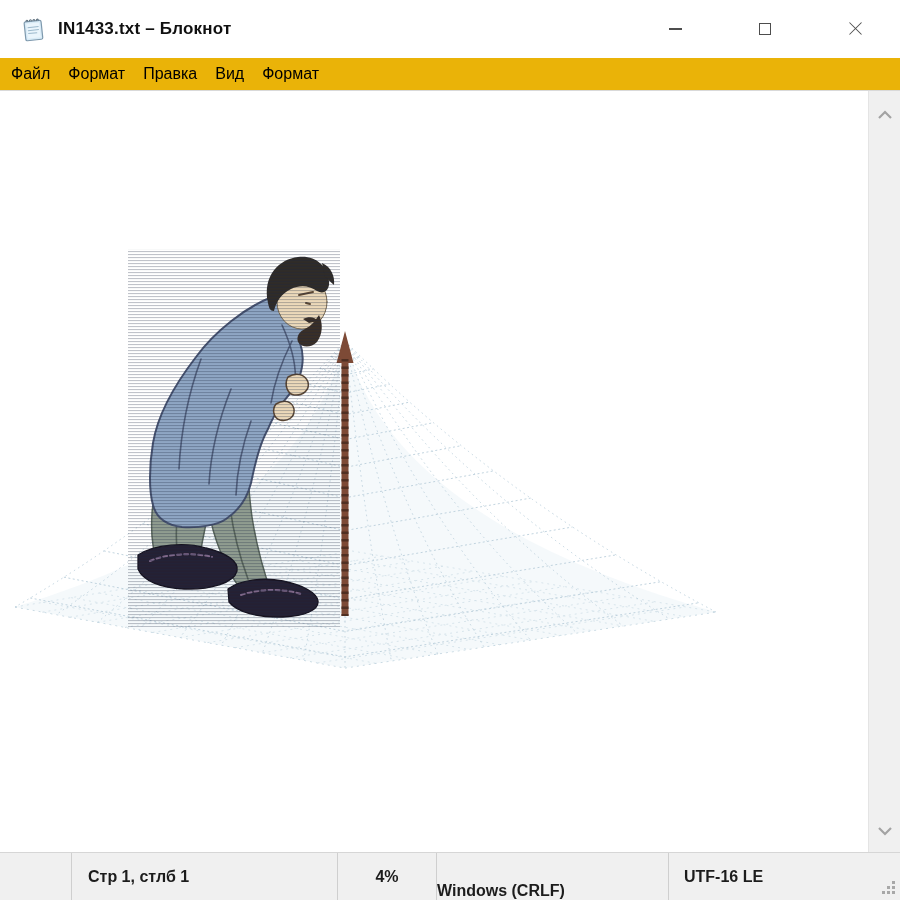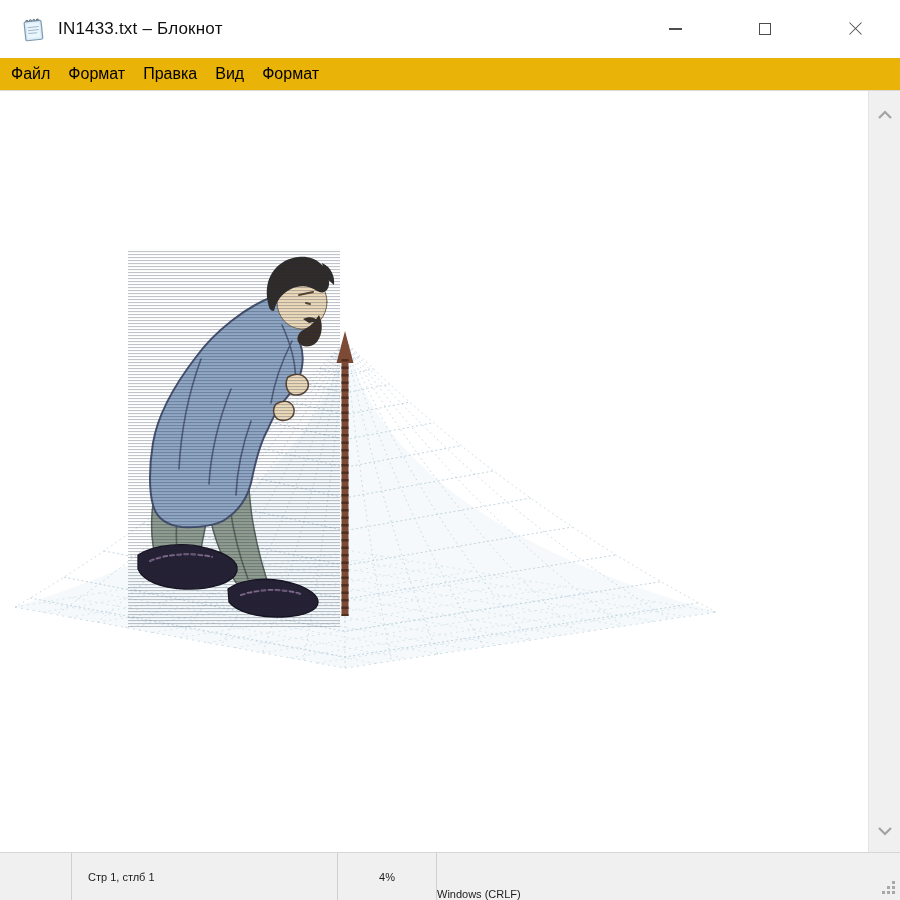--- a/index.html
+++ b/index.html
@@ -2,21 +2,21 @@
 <html><head>
 <meta charset="utf-8">
 <style>
   * { box-sizing: border-box; margin: 0; padding: 0; }
   html,body { width:900px; height:900px; background:#fff; font-family:"Liberation Sans",sans-serif; overflow:hidden; }
   .window { width:900px; height:900px; display:flex; flex-direction:column; background:#fff; }
 
   
   .titlebar { height:58px; flex:0 0 58px; display:flex; align-items:center; padding-left:20px; position:relative; background:#fff; }
   .app-icon { width:28px; height:28px; flex:0 0 28px; }
-  .window-title { margin-left:10px; font-size:17px; color:#101010; letter-spacing:.2px; }
+  .window-title { margin-left:10px; font-size:17px; color:#101010; letter-spacing:.2px;font-weight:bold; }
   .controls { position:absolute; right:0; top:0; height:58px; display:flex; }
   .ctrl { width:90px; height:58px; display:flex; align-items:center; justify-content:center; background:transparent; border:none; cursor:default; }
   .glyph-min { width:13px; height:0; border-top:2px solid #4d4d4d; }
   .glyph-max { width:12px; height:12px; border:1.6px solid #4d4d4d; background:#fff; }
   .glyph-close { position:relative; width:15px; height:15px; }
   .glyph-close::before,.glyph-close::after{ content:""; position:absolute; left:-1px; top:6.5px; width:17px; height:0; border-top:1.7px solid #4d4d4d; }
   .glyph-close::before{ transform:rotate(45deg);} .glyph-close::after{ transform:rotate(-45deg);}
 
   
   .menubar { height:33px; flex:0 0 33px; display:flex; align-items:center; padding:0 2px; border-bottom:1px solid #d9d9d9; background:#eab308; }
@@ -24,21 +24,21 @@
 
   
   .editor { flex:1 1 auto; position:relative; background:#fff; overflow:hidden; }
   .art-wrap { position:absolute; left:0; top:0; width:868px; height:761px; }
   .scrollbar { position:absolute; right:0; top:0; bottom:0; width:32px; background:#f0f0f0; border-left:1px solid #e4e4e4; }
   .sb-btn { position:absolute; left:0; width:31px; height:30px; display:flex; align-items:center; justify-content:center; background:#f0f0f0; border:none; }
   .sb-up { top:8px; } .sb-down { bottom:6px; }
   .chev { width:14px; height:9px; }
 
   
-  .statusbar { height:48px; flex:0 0 48px; background:#f0f0f0; border-top:1px solid #d6d6d6; display:flex; align-items:stretch; font-size:11px; color:#1c1c1c; position:relative; }
+  .statusbar { height:48px; flex:0 0 48px; background:#f0f0f0; border-top:1px solid #d6d6d6; display:flex; align-items:stretch; font-size:16px; color:#1c1c1c; position:relative;font-weight:bold; }
   .cell { display:flex; align-items:center; height:100%; }
   .cell + .cell { border-left:1px solid #cfcfcf; }
   .c0 { width:71px; }
   .c1 { width:266px; padding-left:16px; }
   .c2 { width:99px; justify-content:center; }
   .c3 { width:232px; padding-left:0;align-items:flex-end; }
   .c4 { flex:1; padding-left:15px; }
   .grip { position:absolute; right:3px; bottom:4px; width:18px; height:18px; }
 </style>
 </head>
@@ -211,20 +211,23 @@
     <div class="cell c0"></div>
     <div class="cell c1">
         <span>Стр 1, стлб 1</span>
       </div>
     <div class="cell c2">
         <span>4%</span>
       </div>
     <div class="cell c3">
         <span>Windows (CRLF)</span>
       </div>
+    <div class="cell c4">
+        <span>UTF-16 LE</span>
+      </div>
     <svg class="grip" viewBox="0 0 18 18">
       <g fill="#a8a8a8">
         <rect x="13" y="13" width="3" height="3"></rect>
           <rect x="13" y="8" width="3" height="3"></rect>
           <rect x="13" y="3" width="3" height="3"></rect>
         <rect x="8" y="13" width="3" height="3"></rect>
           <rect x="8" y="8" width="3" height="3"></rect>
         <rect x="3" y="13" width="3" height="3"></rect>
       </g>
     </svg>

